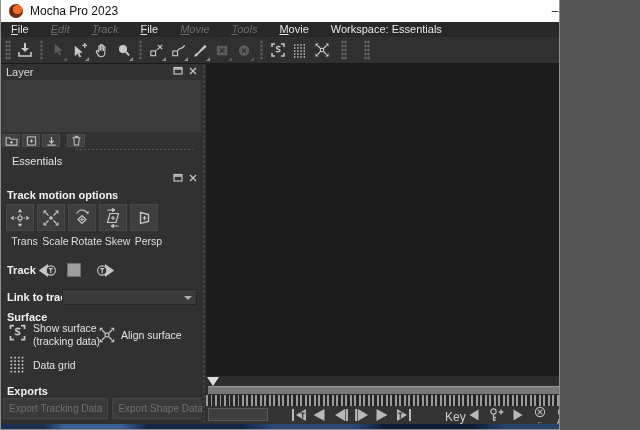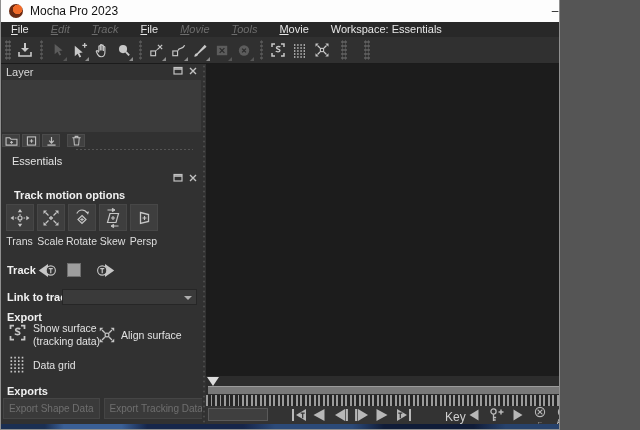--- a/index.html
+++ b/index.html
@@ -57,21 +57,21 @@
   .tab { position:absolute; line-height:18px; padding:0 10px; color:#e3e3e3; }
   .tab.plain { left:2px; top:1px; }
   .tab.boxed { left:55px; top:0; border:1px solid #606060; background:#2d2d2d; height:20px; line-height:19px; }
 
   .props-header { top:107px; }
   .heading { position:absolute; left:7px; font-size:11px; font-weight:bold; color:#f0f0f0; }
 
   .motion-row { position:absolute; left:6px; top:140px; display:flex; gap:3px; }
   .mbtn { width:28px; height:27px; background:#3e3e3e; border:1px solid #474747; display:flex;
     align-items:center; justify-content:center; color:#c6c6c6; }
-  .motion-labels { position:absolute; left:4px; top:171px; display:flex; width:160px; }
+  .motion-labels { position:absolute; left:4px; top:171px; display:flex; width:160px;justify-content:flex-end; }
   .motion-labels span { width:31px; text-align:center; font-size:10.5px; color:#dedede; }
 
   .track-row { position:absolute; left:0; top:197px; width:202px; height:20px; }
   .track-label { position:absolute; left:7px; top:3px; font-size:11px; font-weight:bold; color:#f0f0f0; }
   .tk-back { position:absolute; left:36px; top:1px; color:#c6c6c6; }
   .tk-stop { position:absolute; left:67px; top:2px; width:14px; height:14px; background:#9e9e9e; border:1px solid #6f6f6f; }
   .tk-fwd  { position:absolute; left:93px; top:1px; color:#c6c6c6; }
 
   .link-row { position:absolute; left:0; top:225px; width:202px; height:18px; }
   .link-label { position:absolute; left:7px; top:2px; font-size:11px; font-weight:bold; color:#f0f0f0; }
@@ -298,21 +298,21 @@
         <svg width="10" height="9" viewBox="0 0 10 9">
             <rect x="1" y="1.5" width="8" height="6.5" fill="none" stroke="currentColor" stroke-width="1.2"></rect>
             <path d="M1 3h8" stroke="currentColor" stroke-width="1.6"></path>
           </svg>
         <svg width="8" height="8" viewBox="0 0 8 8">
             <path d="M1 1l6 6M7 1L1 7" stroke="currentColor" stroke-width="1.4"></path>
           </svg>
       </span>
     </div>
 
-    <div class="heading" style="top:125px;margin-left:7px;">Track motion options</div>
+    <div class="heading" style="top:125px;">Track motion options</div>
 
     <div class="motion-row">
       <div class="mbtn">
         <svg width="24" height="22" viewBox="0 0 24 22">
             <path d="M12 8.5v-3M12 13.5v3M8.5 11h-3M15.5 11h3" stroke="currentColor" stroke-width="1.2" stroke-dasharray="1.6 1.3" fill="none"></path>
             <path d="M12 2l-2.2 3.2h4.4zM12 20l-2.2-3.2h4.4zM2.5 11l3.2-2.2v4.4zM21.5 11l-3.2-2.2v4.4z" fill="currentColor"></path>
             <circle cx="12" cy="11" r="2" fill="none" stroke="currentColor" stroke-width="1.2"></circle>
           </svg>
       </div>
       <div class="mbtn">
@@ -372,21 +372,21 @@
     </div>
 
     <div class="link-row">
       <span class="link-label">Link to track</span>
       <div class="dropdown">
         <span class="dd-value"></span>
         <span class="dd-caret"></span>
       </div>
     </div>
 
-    <div class="heading surface-heading">Export</div>
+    <div class="heading surface-heading">Surface</div>
 
     <span class="sicon" style="left:7px; top:258px;">
       <svg width="21" height="21" viewBox="0 0 18 18">
           <path d="M3 6V3h3M12 3h3v3M15 12v3h-3M6 15H3v-3" fill="none" stroke="currentColor" stroke-width="1.5"></path>
           <path d="M11.3 6.2c-.5-.8-3.6-1.2-3.9.5-.3 1.5 3.9 1.2 3.6 3-.3 1.6-3.6 1.3-4.2.3" fill="none" stroke="currentColor" stroke-width="1.4"></path>
         </svg>
     </span>
     <div class="slabel" style="left:33px; top:258px;">
       <div>Show surface</div>
       <div>(tracking data)</div>
@@ -404,22 +404,22 @@
       <svg width="21" height="21" viewBox="0 0 18 18">
           <g stroke="currentColor" stroke-width="1.4" stroke-dasharray="1.4 1.8" fill="none">
             <path d="M3 4h12M3 7h12M3 10h12M3 13h12M3 16h12"></path>
           </g>
         </svg>
     </span>
     <div class="slabel" style="left:33px; top:295px;">Data grid</div>
 
     <div class="heading exports-heading">Exports</div>
     <div class="export-btns">
+      <div class="xbtn">Export Tracking Data</div>
       <div class="xbtn">Export Shape Data</div>
-      <div class="xbtn">Export Tracking Data</div>
     </div>
   </div>
 
   <div class="v-splitter"></div>
 
   <div class="canvas"></div>
   <div class="right-gutter"></div>
 
   <div class="timeline">
     <div class="playhead"></div>

